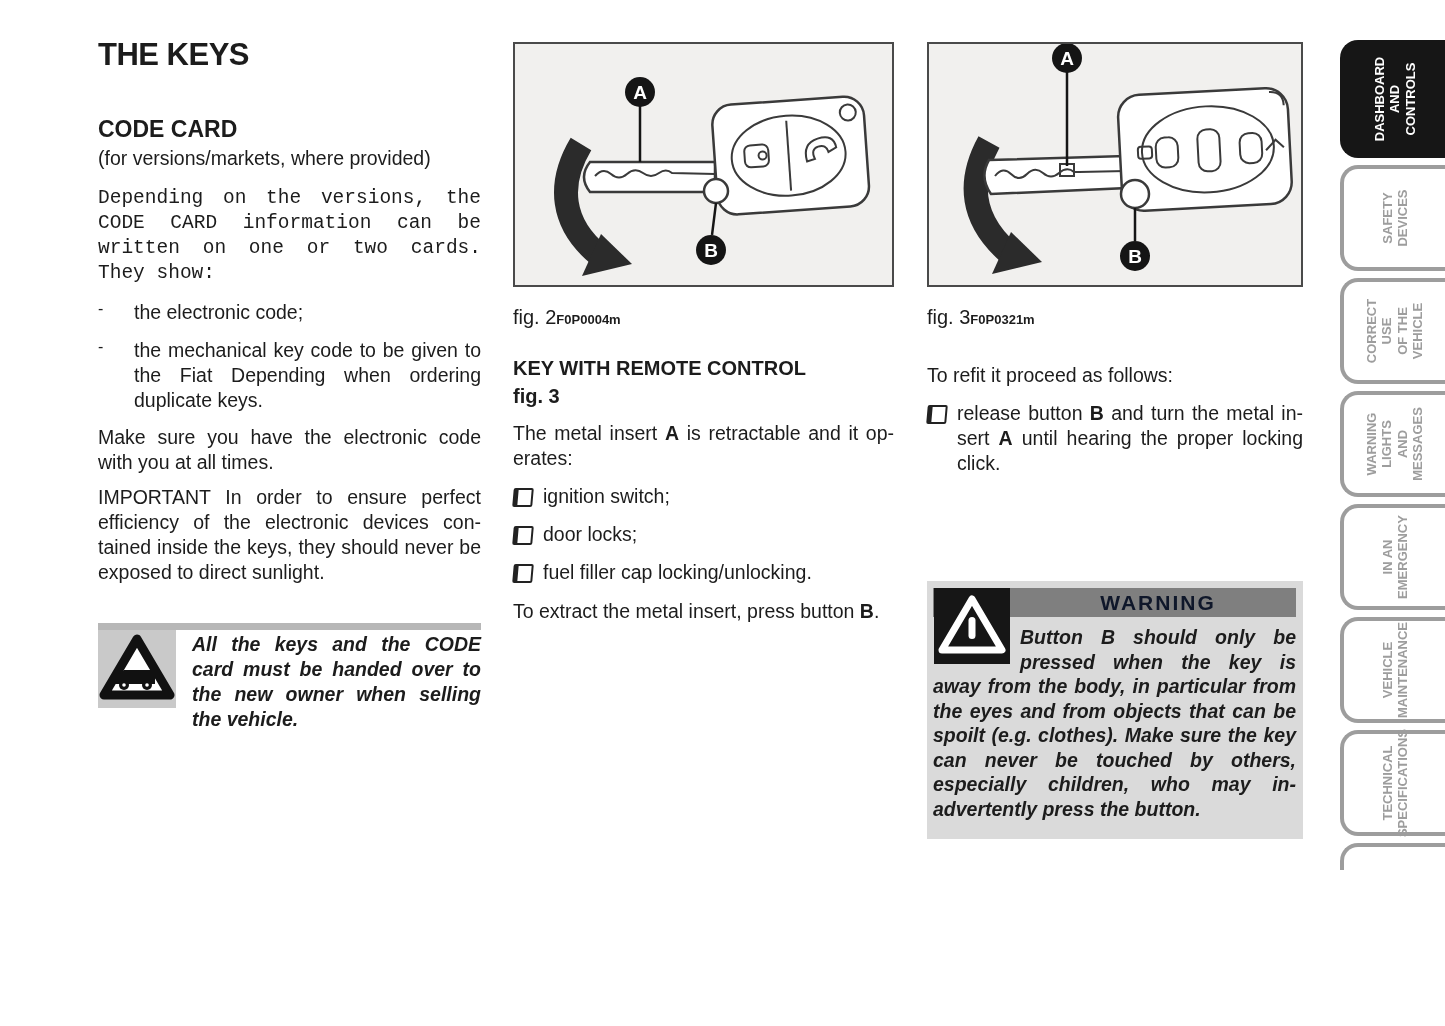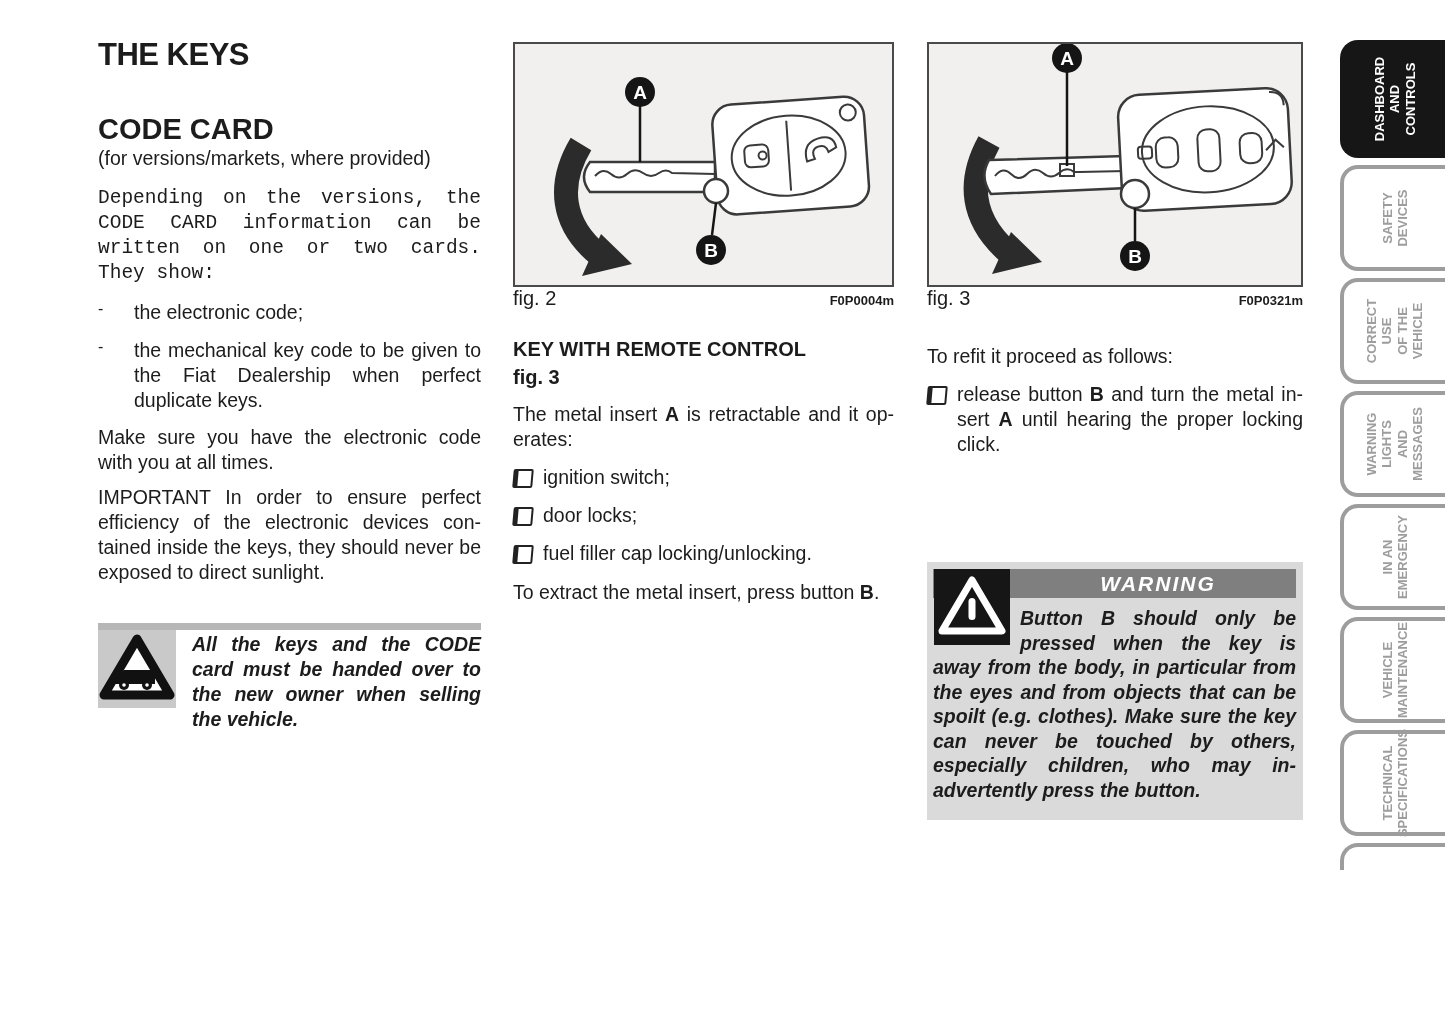--- a/index.html
+++ b/index.html
@@ -5,55 +5,55 @@
   html,body{margin:0;padding:0;background:#fff;}
   .page{position:relative;width:1445px;height:870px;background:#fff;overflow:hidden;
         font-family:"Liberation Sans",sans-serif;color:#1c1c1c;}
   
   .body{font-size:19.5px;line-height:25px;margin:0;}
   .j{text-align:justify;}
   .col{position:absolute;}
   
   #left-col{left:98px;top:38px;width:383px;}
   .h1{font-size:31px;line-height:34px;font-weight:bold;letter-spacing:-.5px;margin:0;}
-  .h2{font-size:29px;line-height:26px;font-weight:bold;margin:44px 0 0 0;}
+  .h2{font-size:23px;line-height:26px;font-weight:bold;margin:44px 0 0 0;}
   .sub{font-size:19.5px;line-height:27px;margin:3px 0 0 0;}
   .p1{margin-top:14px;font-family:Liberation Mono, monospace;}
   .d-item{display:flex;margin-top:14px;}
   .d-item + .d-item{margin-top:13px;}
   .dash{flex:none;width:36px;}
   .p2{margin-top:12px;}
   .p3{margin-top:10px;}
   .rule{height:7px;background:#b7b7b7;margin-top:38px;}
   .note{display:flex;}
   .note-icon{flex:none;width:78px;height:78px;background:#c9c9c9;}
   .note-text{flex:1;margin:2px 0 0 16px;font-weight:bold;font-style:italic;
              font-size:19.5px;line-height:25px;text-align:justify;}
   
   #mid-col{left:513px;top:42px;width:381px;}
   #right-col{left:927px;top:42px;width:376px;}
   .figbox{margin:0;box-sizing:border-box;width:100%;height:245px;background:#f1f0ee;
           border:2px solid #4a4a4a;}
-  .figcap{display:flex;justify-content:space-between;align-items:baseline;margin-top:0;}
+  .figcap{display:flex;align-items:baseline;margin-top:19px;}
   .figcap .fname{font-size:20px;}
   .figcap .fcode{font-size:13px;font-weight:bold;}
   
   .h3{font-size:20px;line-height:28px;font-weight:bold;margin:25px 0 0 0;white-space:pre-line;}
   .intro{margin-top:11px;}
   .cb-item{display:flex;margin-top:13px;}
   .cb{flex:none;width:13px;height:15px;border:2px solid #222;border-left-width:5px;
       border-radius:2px;transform:skewX(-5deg);margin:4px 10px 0 0;}
   .outro{margin-top:14px;}
   
   .r-intro{margin-top:34px;}
   .warnbox{box-sizing:border-box;margin-top:105px;width:100%;min-height:258px;
            background:#dadada;padding:6px;}
   .wicon{float:left;width:76px;height:76px;margin:1px 10px 4px 1px;background:#161616;}
-  .whead{height:29px;line-height:29px;background:#7f7f7f;color:#ffffff;font-weight:bold;
-         font-style:italic;font-size:21px;text-align:center;letter-spacing:2px;margin:1px 1px 8px 0;}
+  .whead{height:29px;line-height:29px;background:#7f7f7f;color:#0f172a;font-weight:bold;
+         font-size:21px;text-align:center;letter-spacing:2px;margin:1px 1px 8px 0;}
   .wtext{font-weight:bold;font-style:italic;font-size:19.5px;line-height:24.5px;
          text-align:justify;margin:0 1px 0 0;}
   
   #sidebar{position:absolute;left:1340px;top:0;width:105px;height:1026px;}
   .tab{position:absolute;left:0;width:105px;box-sizing:border-box;background:#fff;
        border:4px solid #9d9d9d;border-right:none;border-radius:18px 0 0 18px;}
   .tab.active{background:#161616;border-color:#161616;}
   .tab-label{position:absolute;left:50%;top:50%;transform:translate(-50%,-50%) rotate(-90deg);
              font-weight:bold;font-size:13px;line-height:1.18;color:#9d9d9d;
              white-space:pre-line;text-align:center;}
@@ -72,21 +72,21 @@
     <h2 class="h2">CODE CARD</h2>
     <p class="sub">(for versions/markets, where provided)</p>
     <p class="body j p1">Depending on the versions, the CODE CARD information can be written on one or two cards. They show:</p>
 
     <div class="d-item">
       <span class="dash">-</span>
       <p class="body j" style="flex:1">the electronic code;</p>
     </div>
     <div class="d-item">
       <span class="dash">-</span>
-      <p class="body j" style="flex:1">the mechanical key code to be given to the Fiat Dealership when perfect duplicate keys.</p>
+      <p class="body j" style="flex:1">the mechanical key code to be given to the Fiat Depending when ordering duplicate keys.</p>
     </div>
 
     <p class="body j p2">Make sure you have the electronic code with you at all times.</p>
     <p class="body j p3">IMPORTANT In order to ensure perfect efficiency of the electronic devices con­tained inside the keys, they should never be exposed to direct sunlight.</p>
 
     <div class="rule"></div>
 
     <div class="note">
       <div class="note-icon">
         <svg width="78" height="78" viewBox="0 0 78 78">

